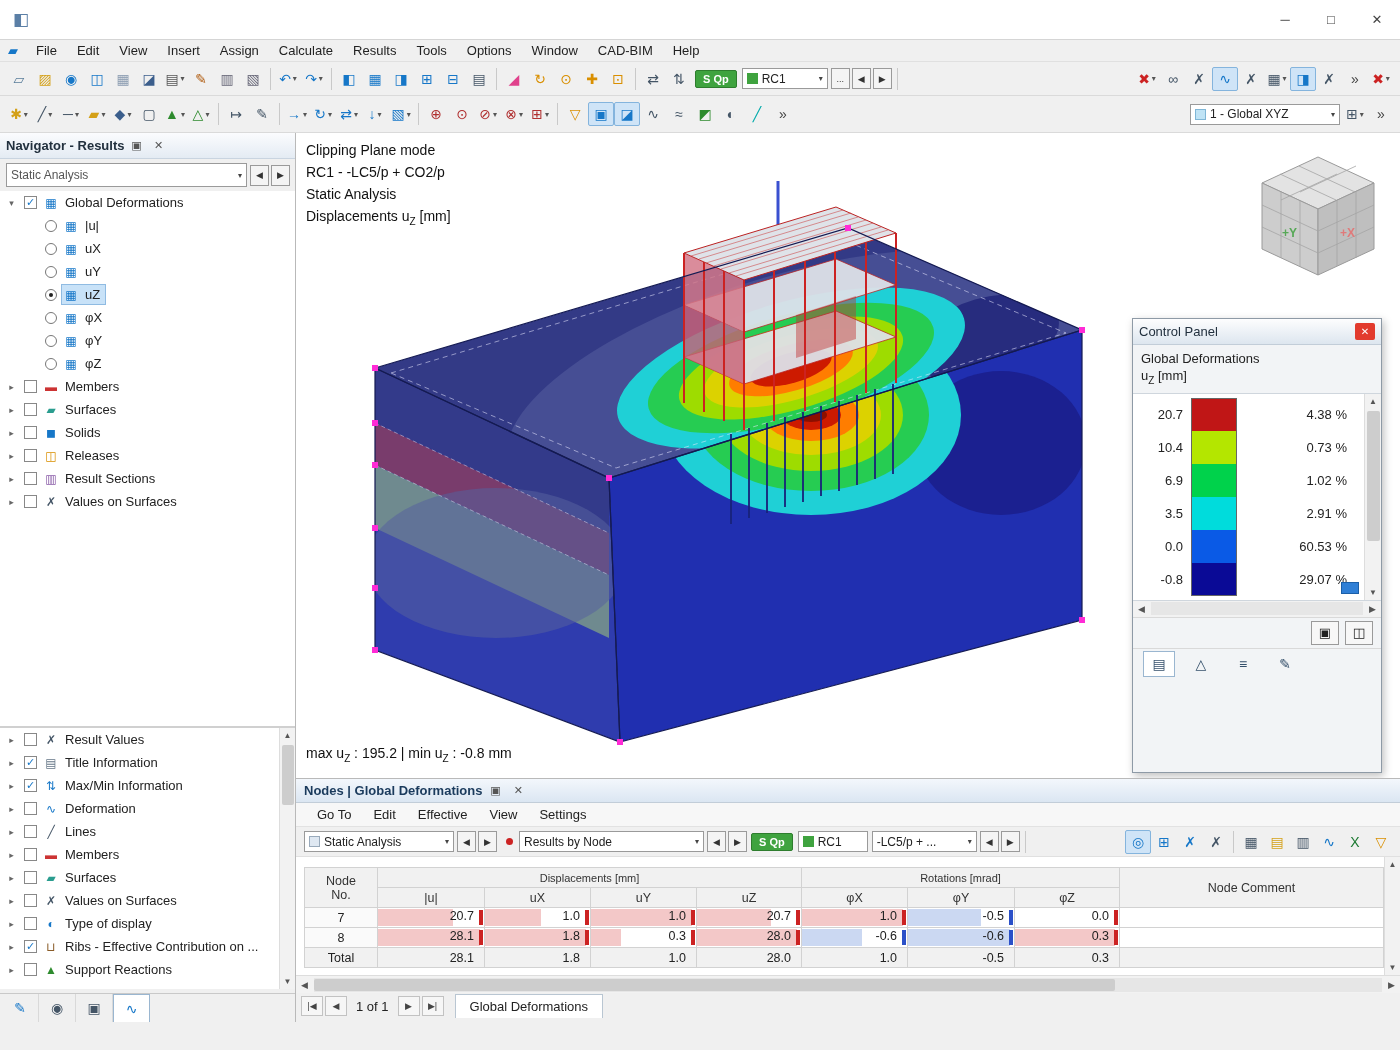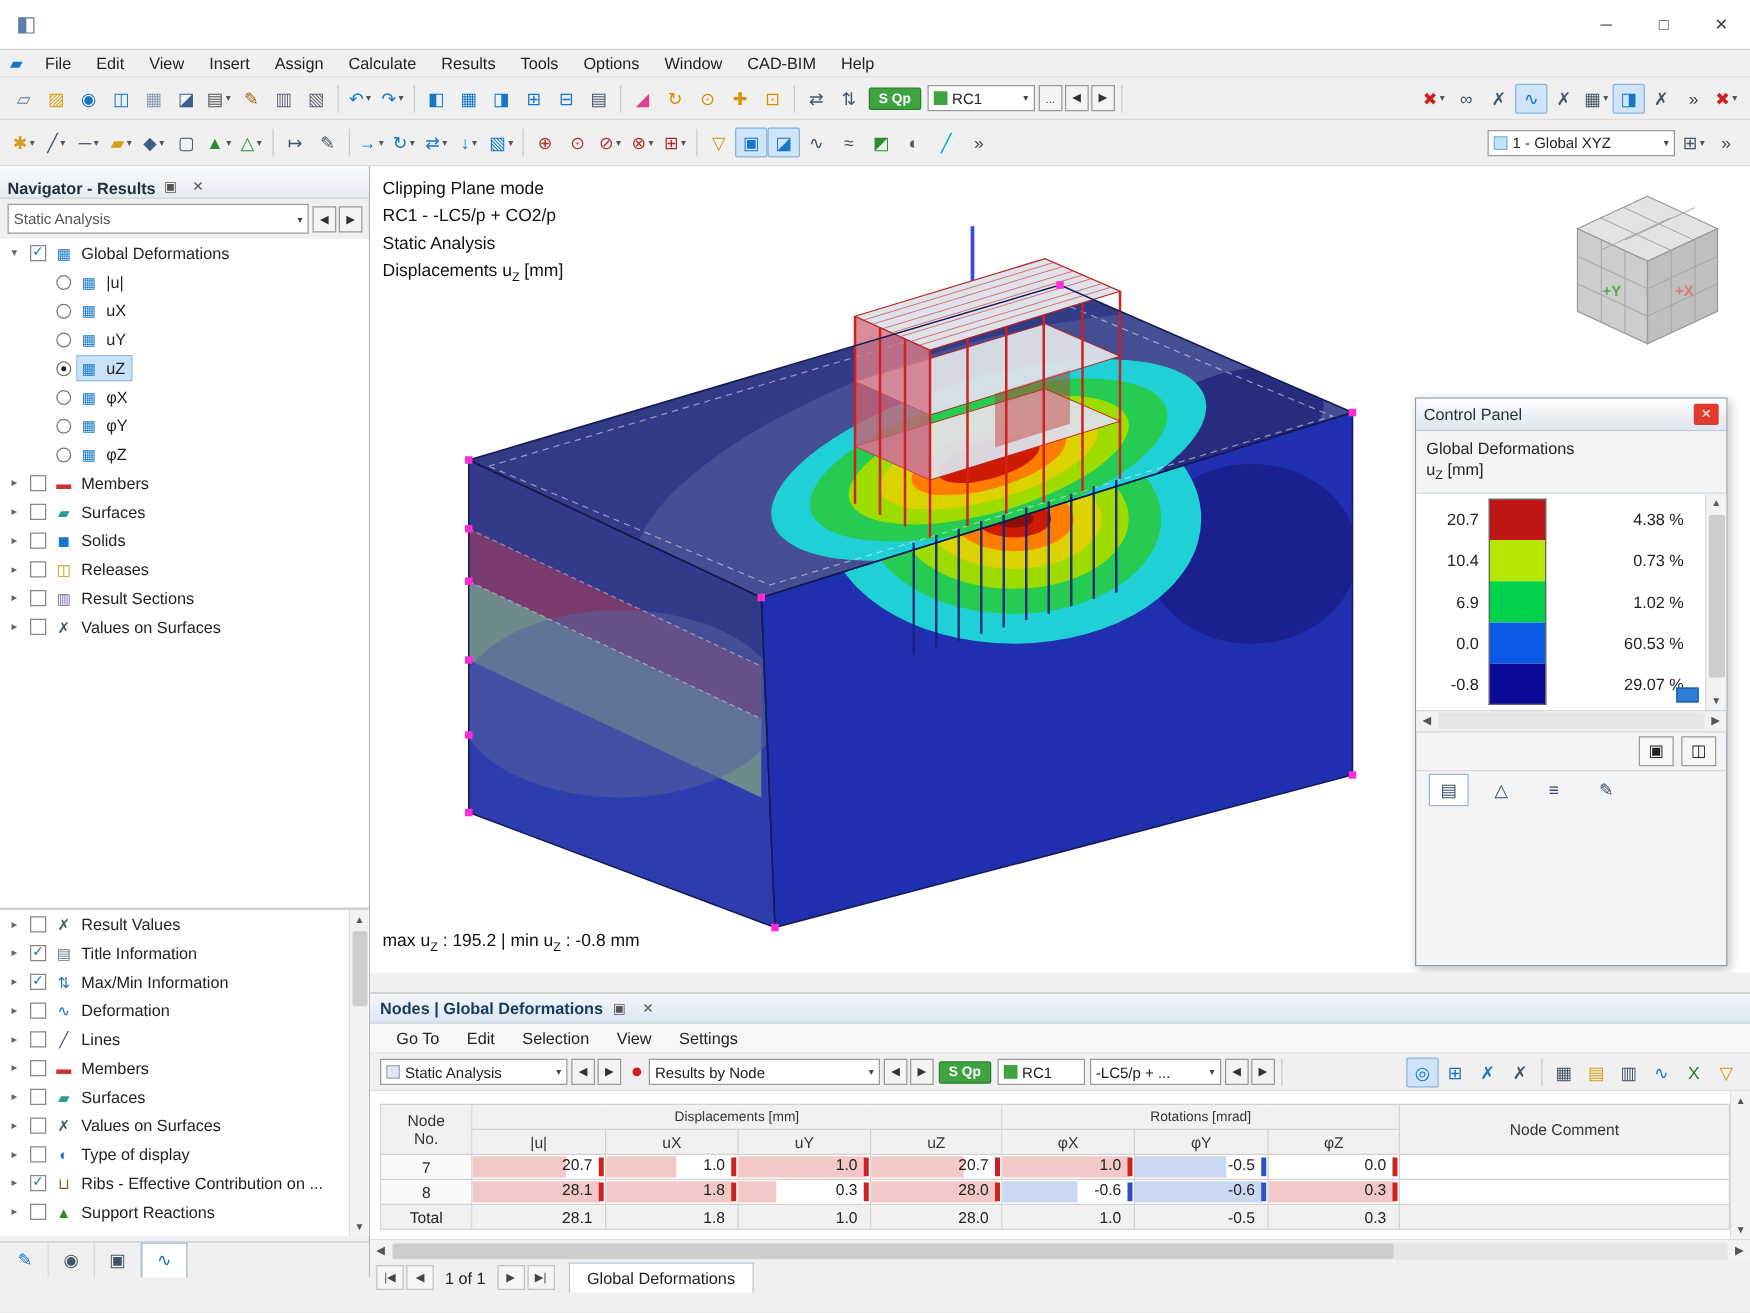--- a/index.html
+++ b/index.html
@@ -42,21 +42,21 @@
   .combo .sw { width:11px; height:11px; margin-right:4px; flex:none; }
   .combo .ca { margin-left:auto; font-size:8px; color:#444; padding-left:6px; }
   .sm-btn { width:19px; height:21px; border:1px solid #9a9a9a; background:#f4f4f4; display:flex;
     align-items:center; justify-content:center; font-size:9px; color:#333; margin:0 1px; }
   .spacer { flex:1; }
 
   
   .left { position:absolute; left:0; top:133px; width:296px; height:889px; background:#f0f0f0;
     border-right:1px solid #b9b9b9; display:flex; flex-direction:column; }
   .nav-hdr { height:26px; background:linear-gradient(#fbfcfe,#e4ebf3); border-bottom:1px solid #c9d4e0;
-    display:flex; align-items:flex-end; padding:0 6px; font-weight:bold; color:#22303e; }
+    display:flex; align-items:center; padding:0 6px; font-weight:bold; color:#22303e; }
   .nav-hdr .h-btn { width:20px; height:18px; display:flex; align-items:center; justify-content:center;
     font-size:11px; color:#555; margin-left:2px; }
   .nav-hdr .h-btn:first-of-type { margin-left:auto; }
   .nav-combo-row { height:32px; display:flex; align-items:center; padding:0 4px; }
   .nav-combo-row .combo { flex:1; height:24px; background:#fff; color:#555; }
   .tree-wrap { background:#fff; overflow:hidden; position:relative; }
   #tree1 { height:537px; border-bottom:2px solid #d0d0d0; }
   #tree2 { height:261px; }
   .tree-row { height:23px; display:flex; align-items:center; padding-left:4px; white-space:nowrap; }
   .expander { width:15px; text-align:center; color:#666; font-size:9px; flex:none; }
@@ -112,21 +112,21 @@
   .cp-hscroll .track { flex:1; height:13px; background:#e6e6e6; margin:0 1px; }
   .cp-btnrow { height:30px; display:flex; align-items:center; justify-content:flex-end; gap:6px; padding:0 8px; }
   .cp-btn { width:28px; height:24px; border:1px solid #9a9a9a; background:#f7f7f7; display:flex;
     align-items:center; justify-content:center; font-size:13px; }
   .cp-tabs { height:32px; display:flex; align-items:center; gap:10px; padding:0 10px; border-top:1px solid #d9d9d9; }
   .cp-tab { width:32px; height:26px; display:flex; align-items:center; justify-content:center; font-size:14px;
     color:#35506b; border:1px solid transparent; }
   .cp-tab.active { background:#fff; border-color:#9ab6d0; }
 
   
-  .bottom { position:absolute; left:296px; top:794px; width:1104px; height:244px; background:#f0f0f0;
+  .bottom { position:absolute; left:296px; top:778px; width:1104px; height:244px; background:#f0f0f0;
     border-top:1px solid #b9b9b9; display:flex; flex-direction:column; }
   .bt-hdr { height:24px; background:linear-gradient(#f3f7fc,#dbe6f2); border-bottom:1px solid #c2cdd8;
     display:flex; align-items:center; padding:0 8px; font-weight:bold; color:#1a3a5c; }
   .bt-hdr .h-btn { width:20px; height:18px; display:flex; align-items:center; justify-content:center;
     font-size:11px; color:#555; margin-left:3px; }
   .bt-hdr .h-btn:first-of-type { margin-left:auto; }
   .bt-menu { height:24px; display:flex; align-items:center; background:#f7f7f7; border-bottom:1px solid #e2e2e2; padding-left:10px; }
   .bt-menu .menu-item { padding:2px 11px; }
   .bt-tb { height:30px; display:flex; align-items:center; padding:0 6px; background:#f0f0f0; border-bottom:1px solid #e0e0e0; }
   .dotred { width:7px; height:7px; border-radius:50%; background:#cc2222; margin:0 4px 0 8px; flex:none; }
@@ -834,20 +834,25 @@
               <span class="scale-val">10.4</span>
               <span class="scale-swatch" style="background: rgb(180, 230, 0);"></span>
               <span class="scale-pct">0.73 %</span>
             </div>
             <div class="scale-row">
               <span class="scale-val">6.9</span>
               <span class="scale-swatch" style="background: rgb(0, 210, 75);"></span>
               <span class="scale-pct">1.02 %</span>
             </div>
             <div class="scale-row">
+              <span class="scale-val">3.5</span>
+              <span class="scale-swatch" style="background: rgb(0, 220, 220);"></span>
+              <span class="scale-pct">2.91 %</span>
+            </div>
+            <div class="scale-row">
               <span class="scale-val">0.0</span>
               <span class="scale-swatch" style="background: rgb(10, 90, 230);"></span>
               <span class="scale-pct">60.53 %</span>
             </div>
             <div class="scale-row">
               <span class="scale-val">-0.8</span>
               <span class="scale-swatch" style="background: rgb(10, 10, 150);"></span>
               <span class="scale-pct">29.07 %</span>
             </div>
           </div>
@@ -878,21 +883,21 @@
 
   <div class="bottom">
     <div class="bt-hdr">
       <span>Nodes | Global Deformations</span>
       <span class="h-btn">▣</span>
       <span class="h-btn">✕</span>
     </div>
     <div class="bt-menu" id="bt-menu">
         <div class="menu-item">Go To</div>
         <div class="menu-item">Edit</div>
-        <div class="menu-item">Selection</div>
+        <div class="menu-item">Effective</div>
         <div class="menu-item">View</div>
         <div class="menu-item">Settings</div>
       </div>
     <div class="bt-tb">
       <div class="combo" style="width:150px">
         <span class="sw" style="background:#dfe8f2;border:1px solid #9ab"></span>
         <span>Static Analysis</span>
         <span class="ca">▾</span>
       </div>
       <div class="sm-btn">◀</div>

